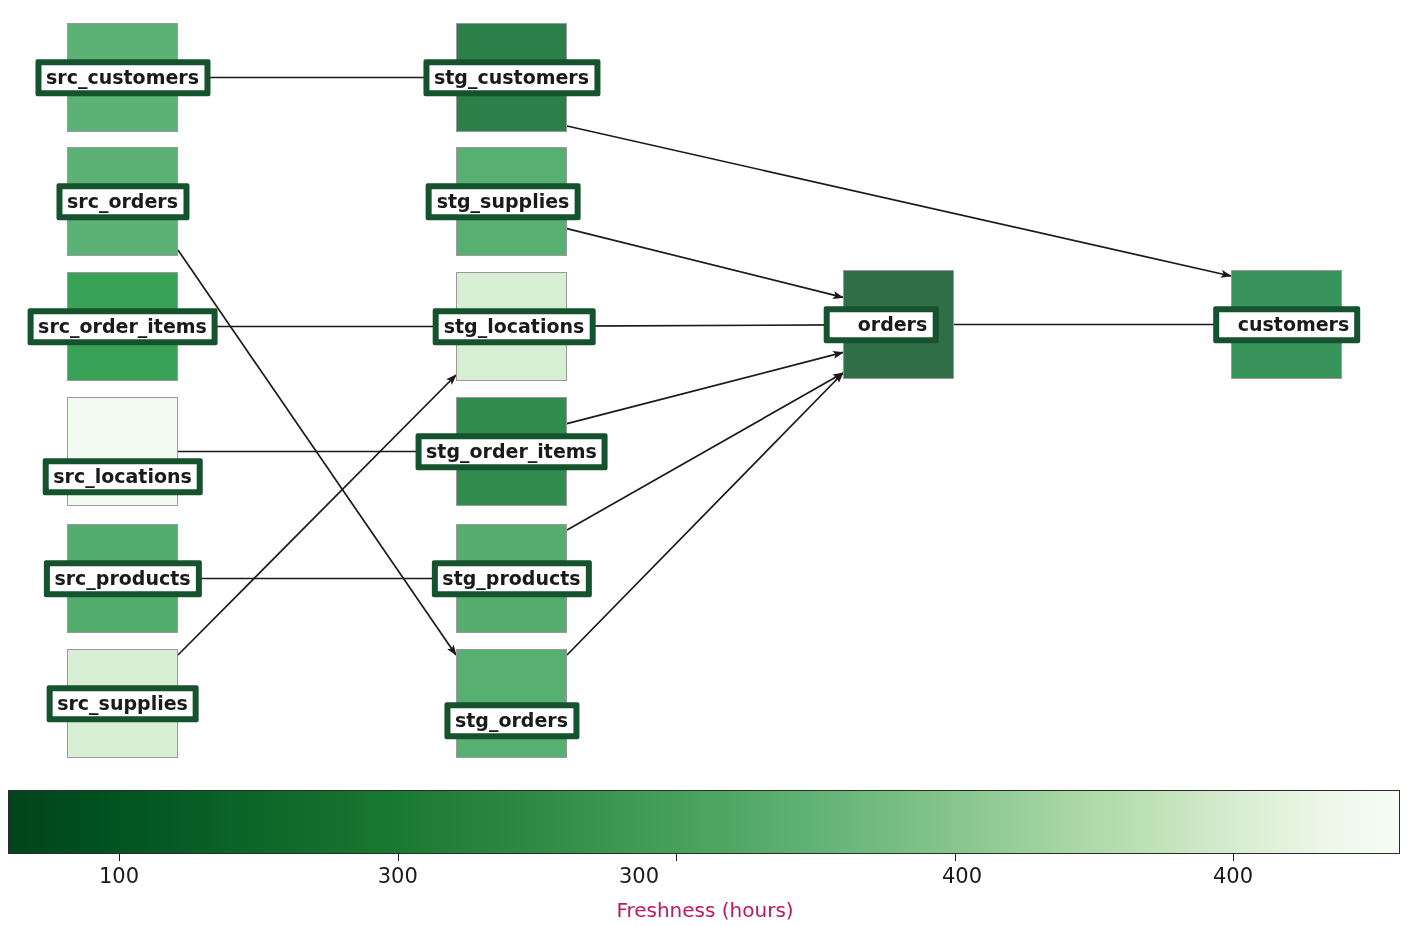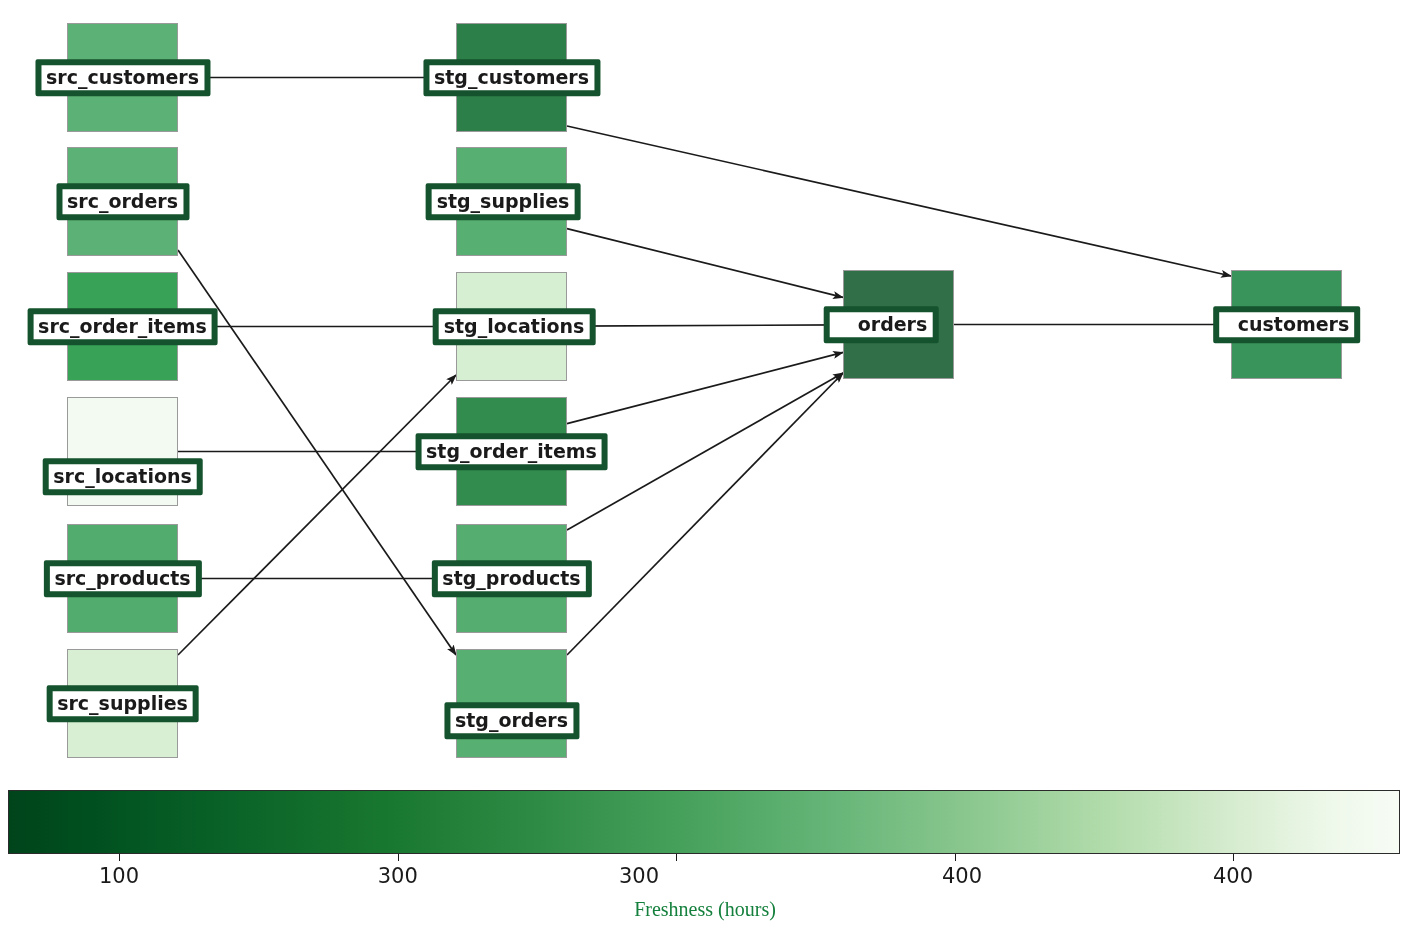--- a/index.html
+++ b/index.html
@@ -10,21 +10,21 @@
   .node{position:absolute;box-sizing:border-box;border:1px solid #9a9a9a;}
   .node-label{position:absolute;transform:translate(-50%,-50%);
       background:#ffffff;border:6px solid #14532d;border-radius:2px;
       padding:1px 5px 2px 5px;white-space:nowrap;
       font-size:19px;font-weight:bold;color:#1a1a1a;line-height:1.18;}
   #cbar{position:absolute;box-sizing:border-box;border:1px solid #2b2b2b;}
   .cb-tick{position:absolute;width:1px;background:#1a1a1a;}
   .cb-ticklabel{position:absolute;transform:translateX(-50%);
       font-size:21px;color:#1a1a1a;}
   .cb-axislabel{position:absolute;transform:translateX(-50%);
-      font-size:20px;color:#15803d;font-family:Liberation Serif, serif;}
+      font-size:20px;color:#be185d;}
 </style>
 </head>
 <body>
 
 <div id="stage">
   <svg class="edges" viewBox="0 0 1410 926">
     <defs>
       <marker id="arrowhead" markerWidth="11" markerHeight="8" refX="10" refY="4" orient="auto" markerUnits="userSpaceOnUse">
         <path d="M0,0 L11,4 L0,8 L2.4,4 z" fill="#1a1a1a"></path>
       </marker>

